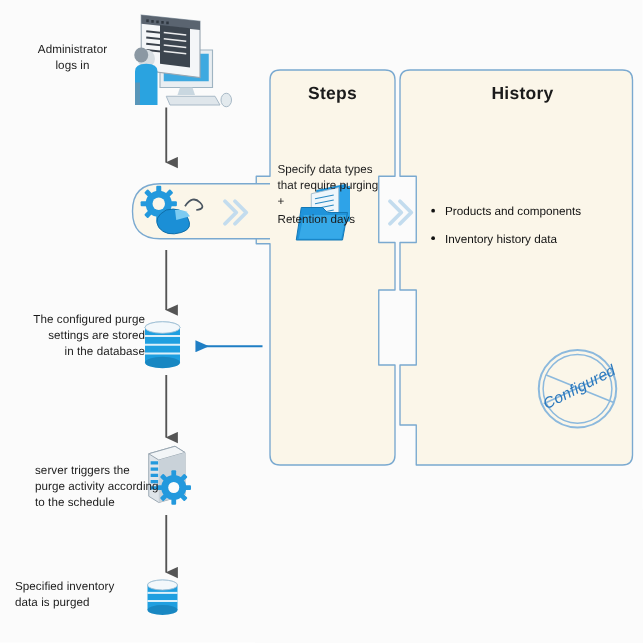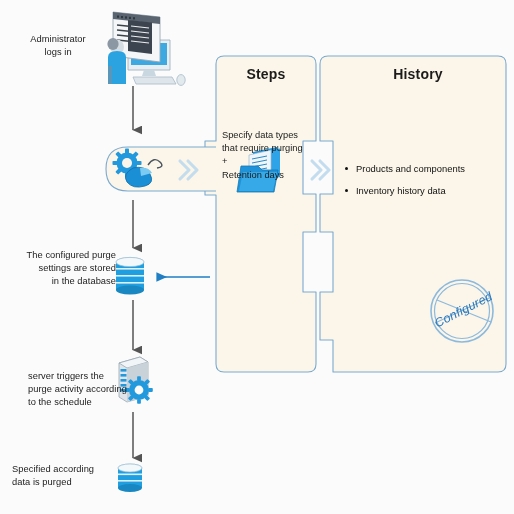--- a/index.html
+++ b/index.html
@@ -325,21 +325,21 @@
 
 
   <div class="flow-label" style="left:12px; top:249px; width:104px;text-align:right;">The configured purge
 settings are stored
 in the database</div>
 
   <div class="flow-label" style="left:12px; top:370px; width:108px;margin-left:16px;">server triggers the
 purge activity according
 to the schedule</div>
 
-  <div class="flow-label" style="left:12px; top:463px; width:100px;">Specified according
+  <div class="flow-label" style="left:12px; top:463px; width:100px;">Specified inventory
 data is purged</div>
 
   <div class="panel-title" style="left:216px; top:66px; width:100px;">Steps</div>
 
   <div class="panel-text" style="left:222px; top:96px; width:100px;">Specify data types
 that require purging
 +
 Retention days</div>
 
   <div class="panel-title" style="left:333px; top:66px; width:170px;">History</div>

